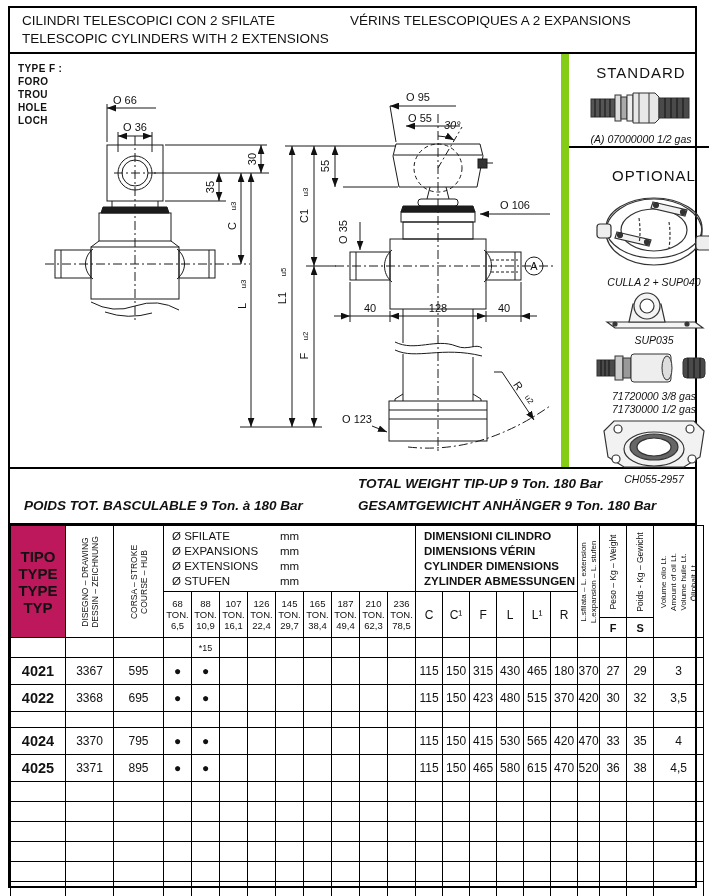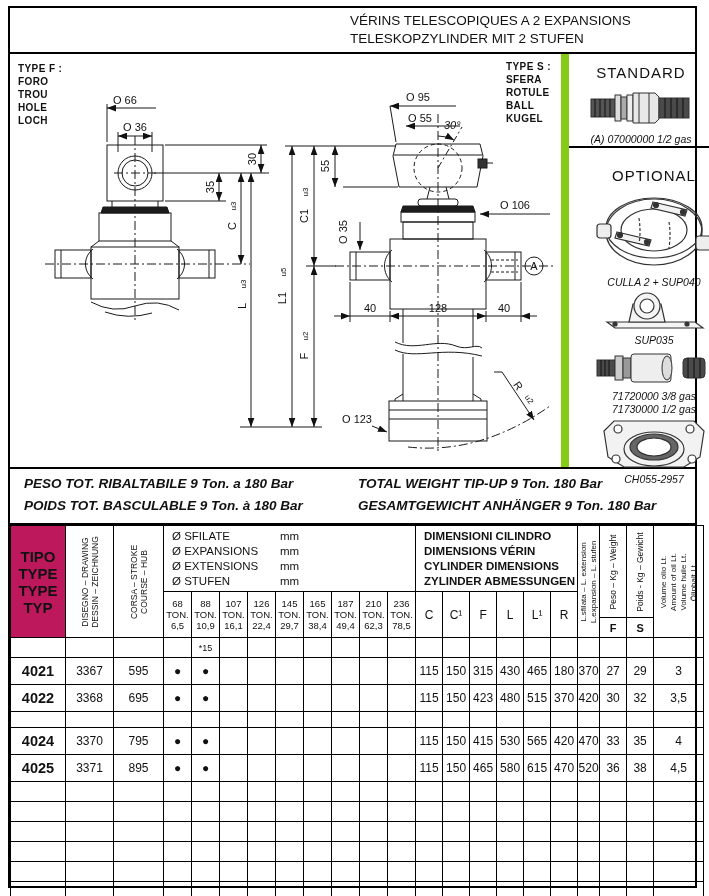--- a/index.html
+++ b/index.html
@@ -51,42 +51,38 @@
   .r-data td:first-child{font-weight:bold;font-size:14.5px;}
   .r-gap{height:16px;} .r-empty{height:20px;}
 </style>
 </head>
 <body>
 
 <div class="page">
  <div class="frame">
 
   <div class="hdr">
+    <div class="tblock t-left">
+      <div>CILINDRI TELESCOPICI CON 2 SFILATE</div>
+      <div>TELESCOPIC CYLINDERS WITH 2 EXTENSIONS</div>
+    </div>
     <div class="tblock t-right">
       <div>VÉRINS TELESCOPIQUES A 2 EXPANSIONS</div>
-      <div>TELESKOPZYLINDER MIT 2 STUFEN</div>
     </div>
   </div>
 
   <div class="main">
     <div class="draw-wrap">
 
       <div class="typeblock tf">
         <div>TYPE F :</div>
         <div>FORO</div>
         <div>TROU</div>
         <div>HOLE</div>
         <div>LOCH</div>
-      </div>
-      <div class="typeblock ts">
-        <div>TYPE S :</div>
-        <div>SFERA</div>
-        <div>ROTULE</div>
-        <div>BALL</div>
-        <div>KUGEL</div>
       </div>
 
       <svg width="551" height="411" viewBox="0 0 551 411">
         <defs>
           <marker id="ar" viewBox="0 0 8 6" refX="8" refY="3" markerWidth="9" markerHeight="7" orient="auto-start-reverse">
             <path d="M0,0 L8,3 L0,6 z" fill="#111"></path>
           </marker>
         </defs>
         <g stroke="#1a1a1a" stroke-width="1" fill="none">
 
@@ -317,21 +313,20 @@
             <ellipse cx="58" cy="30" rx="24" ry="13" fill="#666"></ellipse>
             <ellipse cx="58" cy="30" rx="17" ry="9" fill="#fff"></ellipse>
           </g>
         </svg>
         <div class="pcap">CH055-2957</div>
       </div>
     </div>
   </div>
 
   <div class="weights">
-    <div class="w-it">PESO TOT. RIBALTABILE 9 Ton. a 180 Bar</div>
     <div class="w-en">TOTAL WEIGHT TIP-UP 9 Ton. 180 Bar</div>
     <div class="w-fr">POIDS TOT. BASCULABLE 9 Ton. à 180 Bar</div>
     <div class="w-de">GESAMTGEWICHT ANHÄNGER 9 Ton. 180 Bar</div>
   </div>
 
   <table>
     <colgroup>
       <col style="width:55px">
           <col style="width:48px">
           <col style="width:50px">

